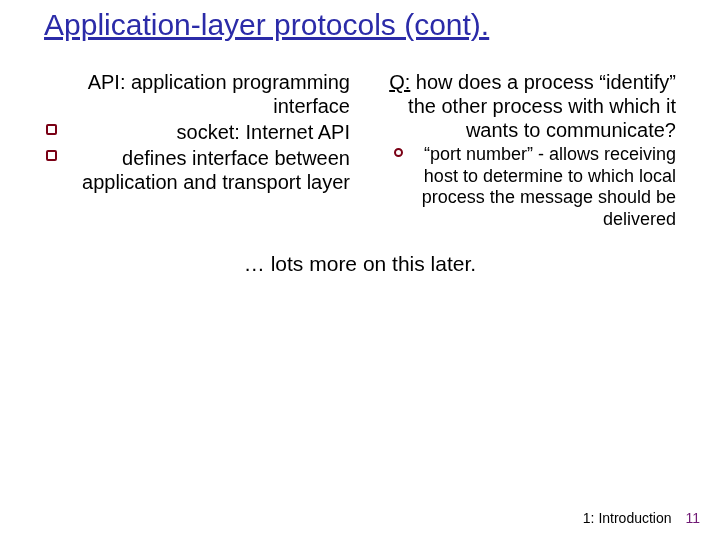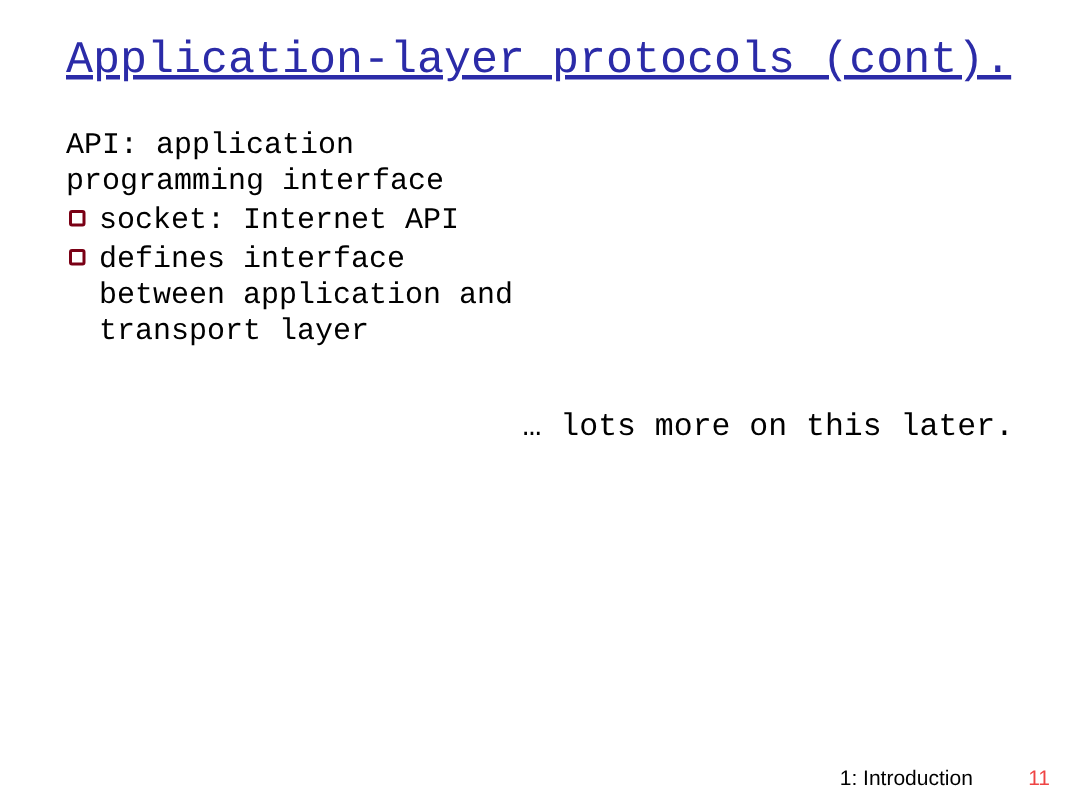--- a/index.html
+++ b/index.html
@@ -7,32 +7,32 @@
     padding: 0;
     width: 720px;
     height: 540px;
     background: #fff;
     font-family: "Comic Sans MS", "Comic Sans", cursive, sans-serif;
     color: #000;
     position: relative;
     overflow: hidden;
   }
   .slide {
-    padding: 24px 44px 0 44px;
-    font-family: Liberation Mono, monospace;
+    padding: 8px 44px 0 44px;
   }
   .title {
     color: #2b2ba8;
     font-size: 30px;
     text-decoration: underline;
     margin-bottom: 28px;
   }
   .cols {
     display: flex;
     gap: 20px;
+    text-align: right;
   }
   .col {
     flex: 1;
     font-size: 20px;
     line-height: 1.2;
   }
   .para {
     margin-bottom: 2px;
   }
   .b1 {
@@ -64,48 +64,52 @@
     left: 2px;
     top: 4px;
     width: 9px;
     height: 9px;
     border: 2px solid #7a0015;
     border-radius: 50%;
     box-sizing: border-box;
   }
   .u { text-decoration: underline; }
   .closing {
-    text-align: right;
+    text-align: center;
     font-size: 21px;
-    margin-top: 38px;
+    margin-top: 20px;
   }
   .footer {
     position: absolute;
     bottom: 14px;
     right: 20px;
     font-size: 14px;
   }
-  .footer .chap { margin-right: 33px; }
-  .footer .num { color: #ef4444; }
+  .footer .chap { margin-right: 10px; }
+  .footer .num { color: #701a75; }
 </style>
 </head>
 <body>
 
 <div class="slide">
   <div class="title">Application-layer protocols (cont).</div>
 
   <div class="cols">
 
     <div class="col">
       <div class="para">API: application programming interface</div>
       <div class="b1">socket: Internet API</div>
       <div class="b1">defines interface between application and transport layer</div>
     </div>
 
     <div class="col">
+      <div class="para">
+        <span class="u">Q:</span><span> how does a process “identify” the other process with which it wants to communicate?</span>
+      </div>
+      <div class="b2">“port number” - allows receiving host to determine to which local process the message should be delivered</div>
     </div>
 
   </div>
 
   <div class="closing">… lots more on this later.</div>
 </div>
 
 <div class="footer">
   <span class="chap">1: Introduction</span>
   <span class="num">11</span>

